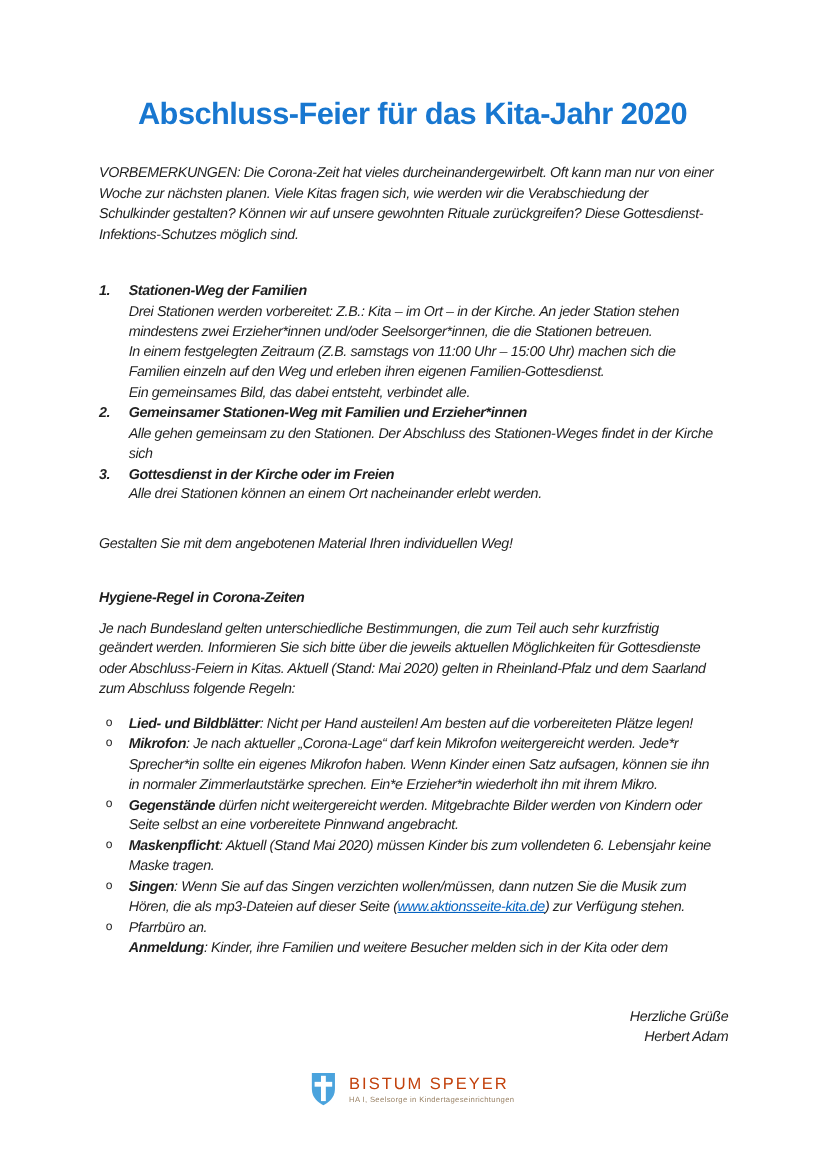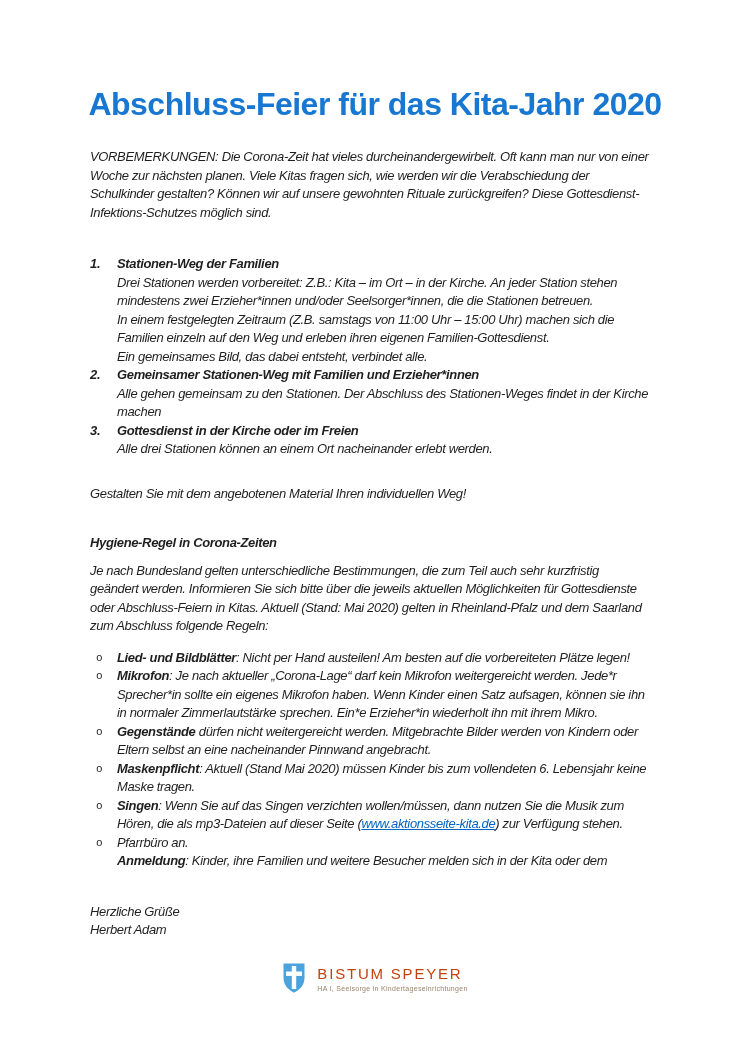--- a/index.html
+++ b/index.html
@@ -8,21 +8,21 @@
     width:750px;height:1062px;
     background:#ffffff;
     font-family:"Liberation Sans",sans-serif;
     color:#1f1f1f;
     overflow:hidden;
   }
   .content{margin-left:90px;width:572px;}
   .doc-title{
     margin-top:86px;
     text-align:center;
-    font-size:32px;line-height:36px;
+    font-size:28px;line-height:36px;
     font-weight:bold;font-style:normal;
     color:#1877d0;
     letter-spacing:-0.5px;
     white-space:nowrap;
   }
   .body-text{
     font-style:italic;
     font-size:13px;line-height:18.5px;
     letter-spacing:-0.35px;
   }
@@ -39,21 +39,21 @@
   .bullets{margin-top:13px;}
   .bullet{display:flex;}
   .bullet .marker{
     width:21px;flex:none;padding-left:6px;
     font-style:normal;font-size:11px;line-height:18.5px;
     font-family:"Liberation Mono",monospace;
   }
   .bullet .bullet-body{flex:1;}
   .lead{font-weight:bold;}
   a.doc-link{color:#0563c1;text-decoration:underline;cursor:pointer;}
-  .signature{margin-top:32px;}
+  .signature{margin-top:44px;text-align:right;}
   .logo{
     margin-top:22px;
     display:flex;justify-content:center;align-items:flex-start;
     gap:11px;font-style:normal;
   }
   .logo-shield{width:24px;height:32px;flex:none;}
   .logo-org{
     font-size:15px;line-height:15px;margin-top:4px;
     letter-spacing:1.8px;color:#c2410c;white-space:nowrap;
   }
@@ -90,21 +90,21 @@
           <div class="line">Familien einzeln auf den Weg und erleben ihren eigenen Familien-Gottesdienst.</div>
           <div class="line">Ein gemeinsames Bild, das dabei entsteht, verbindet alle.</div>
         </div>
       </div>
 
       <div class="n-item">
         <div class="num">2.</div>
         <div class="item-body">
           <div class="line item-heading">Gemeinsamer Stationen-Weg mit Familien und Erzieher*innen</div>
           <div class="line">Alle gehen gemeinsam zu den Stationen. Der Abschluss des Stationen-Weges findet in der Kirche</div>
-          <div class="line">machen</div>
+          <div class="line">sich</div>
         </div>
       </div>
 
       <div class="n-item">
         <div class="num">3.</div>
         <div class="item-body">
           <div class="line item-heading">Gottesdienst in der Kirche oder im Freien</div>
           <div class="line">Alle drei Stationen können an einem Ort nacheinander erlebt werden.</div>
         </div>
       </div>
@@ -137,21 +137,21 @@
           <div class="line"><span class="lead">Mikrofon</span><span>: Je nach aktueller „Corona-Lage“ darf kein Mikrofon weitergereicht werden. Jede*r</span></div>
           <div class="line">Sprecher*in sollte ein eigenes Mikrofon haben. Wenn Kinder einen Satz aufsagen, können sie ihn</div>
           <div class="line">in normaler Zimmerlautstärke sprechen. Ein*e Erzieher*in wiederholt ihn mit ihrem Mikro.</div>
         </div>
       </div>
 
       <div class="bullet">
         <div class="marker">o</div>
         <div class="bullet-body">
           <div class="line"><span class="lead">Gegenstände</span><span> dürfen nicht weitergereicht werden. Mitgebrachte Bilder werden von Kindern oder</span></div>
-          <div class="line">Eltern selbst an eine nacheinander Pinnwand angebracht.</div>
+          <div class="line">Seite selbst an eine vorbereitete Pinnwand angebracht.</div>
         </div>
       </div>
 
       <div class="bullet">
         <div class="marker">o</div>
         <div class="bullet-body">
           <div class="line"><span class="lead">Maskenpflicht</span><span>: Aktuell (Stand Mai 2020) müssen Kinder bis zum vollendeten 6. Lebensjahr keine</span></div>
           <div class="line">Maske tragen.</div>
         </div>
       </div>

